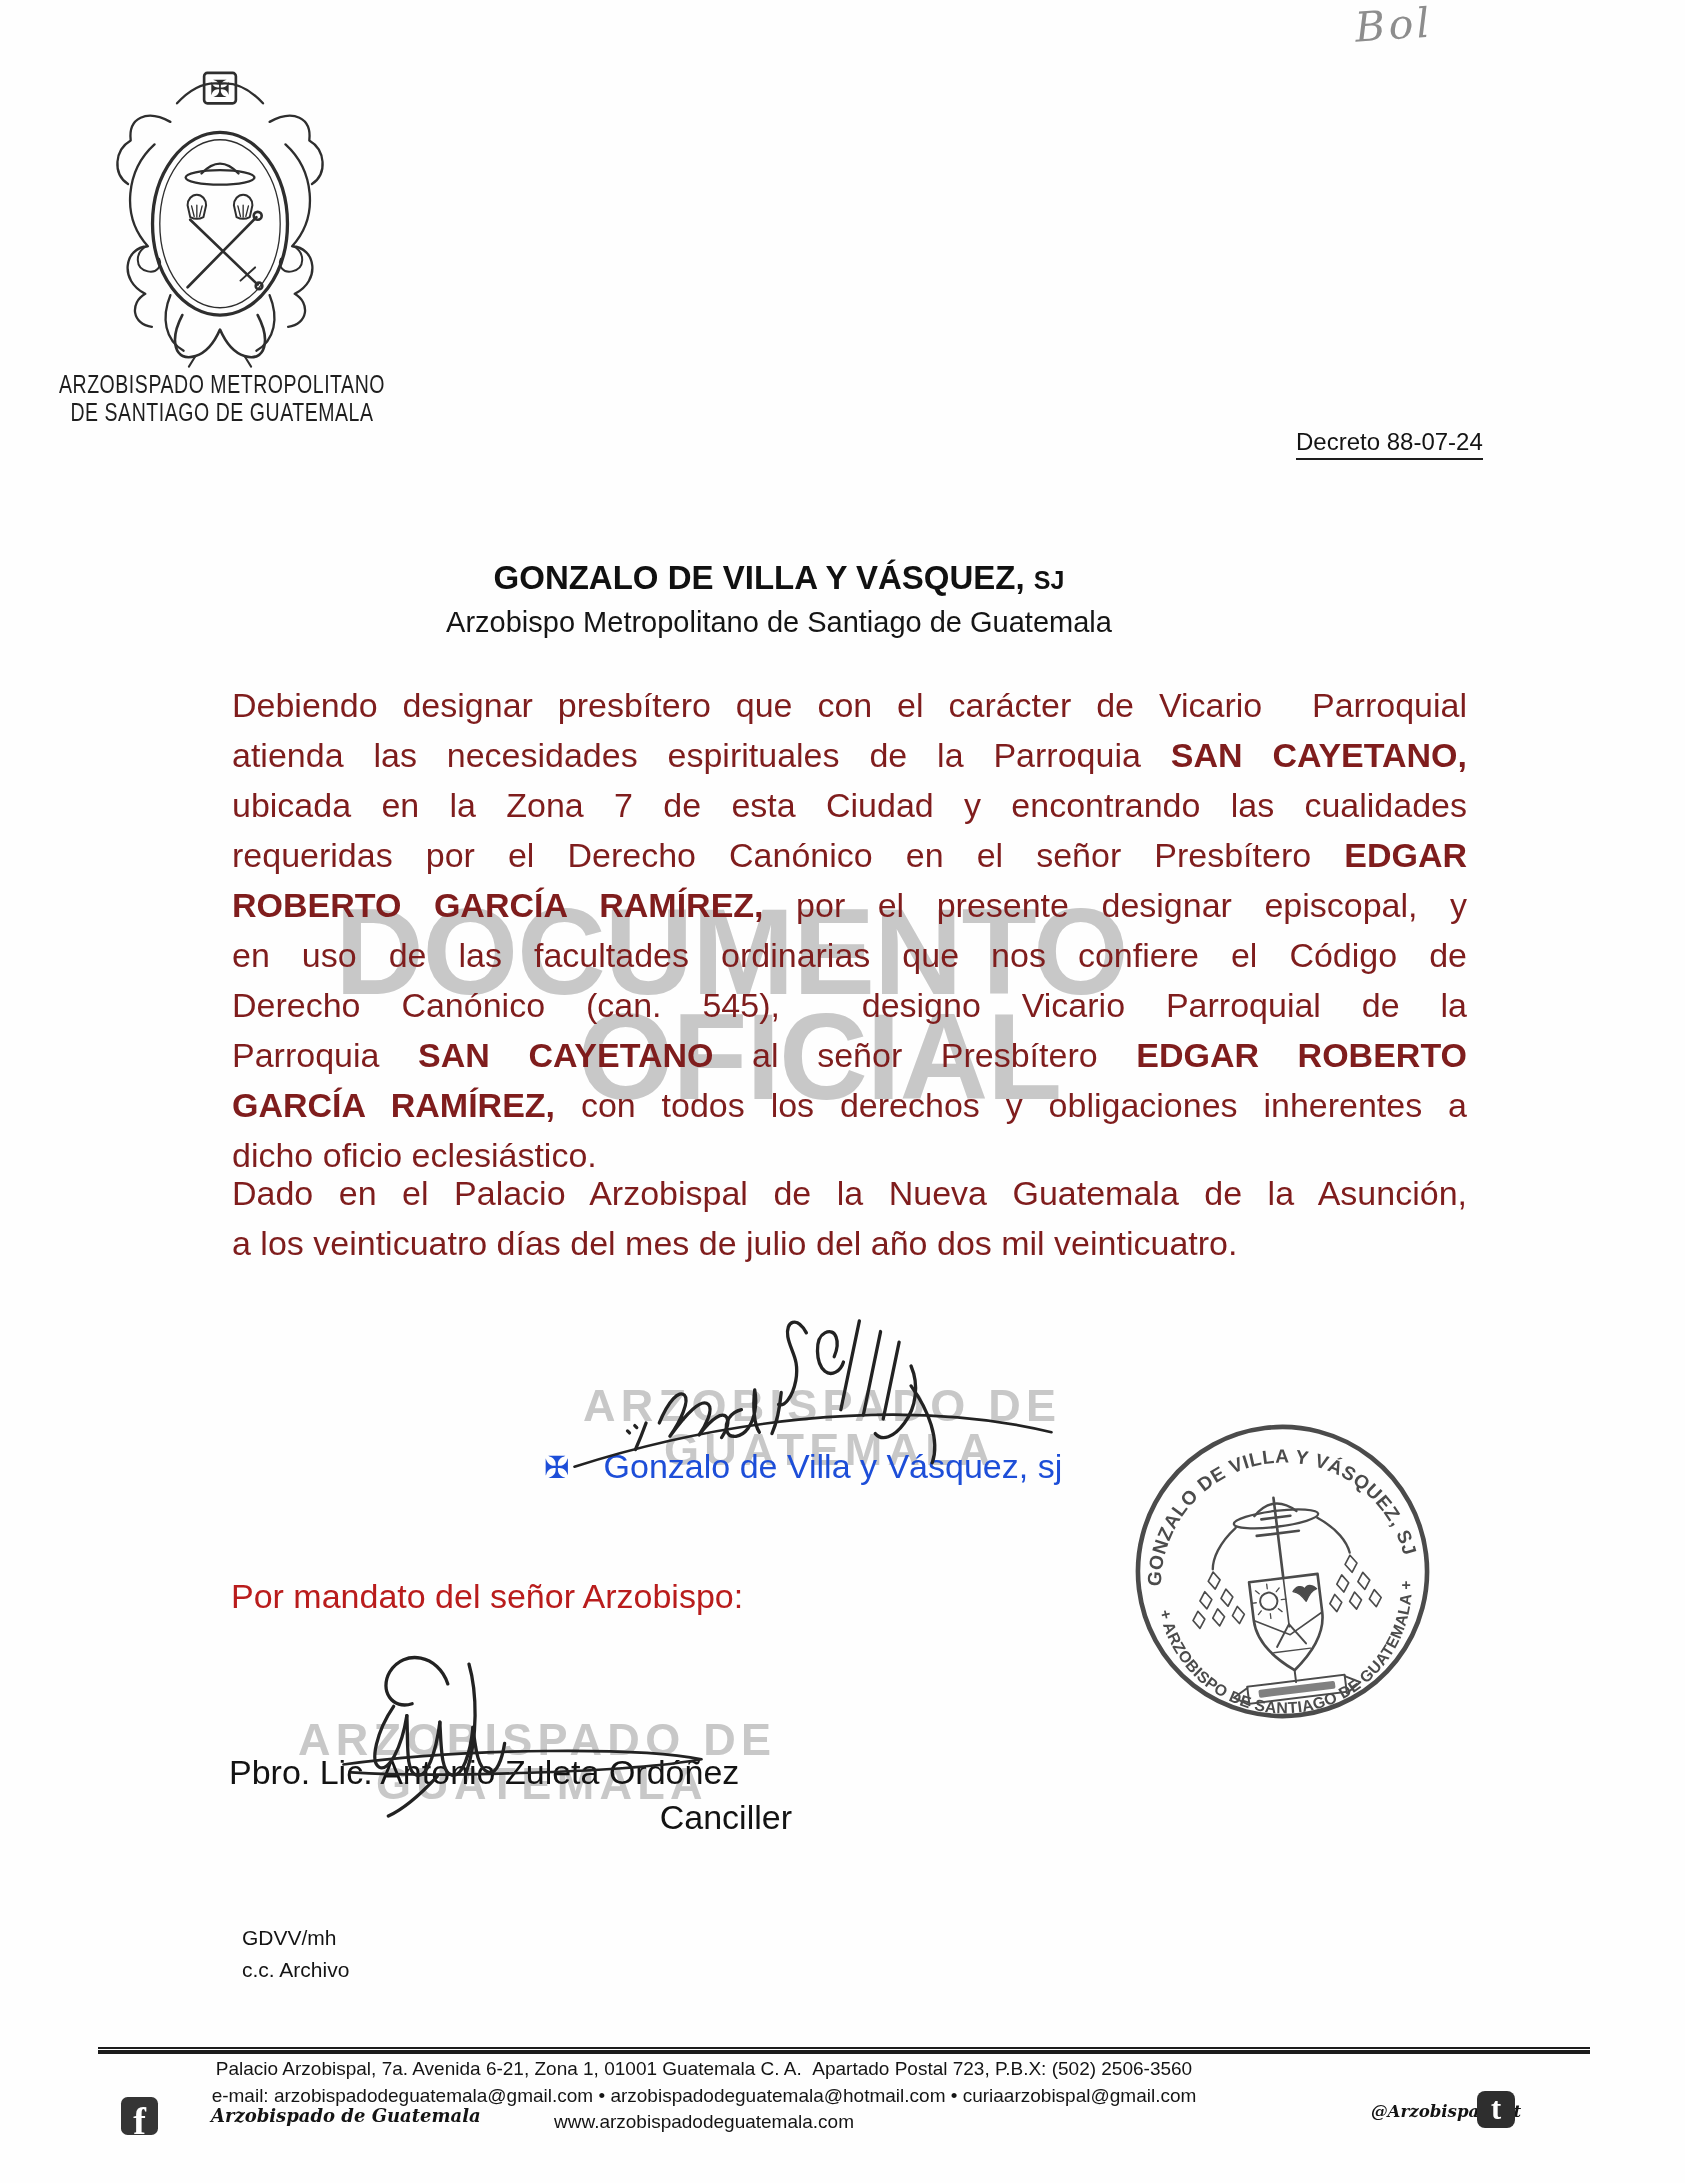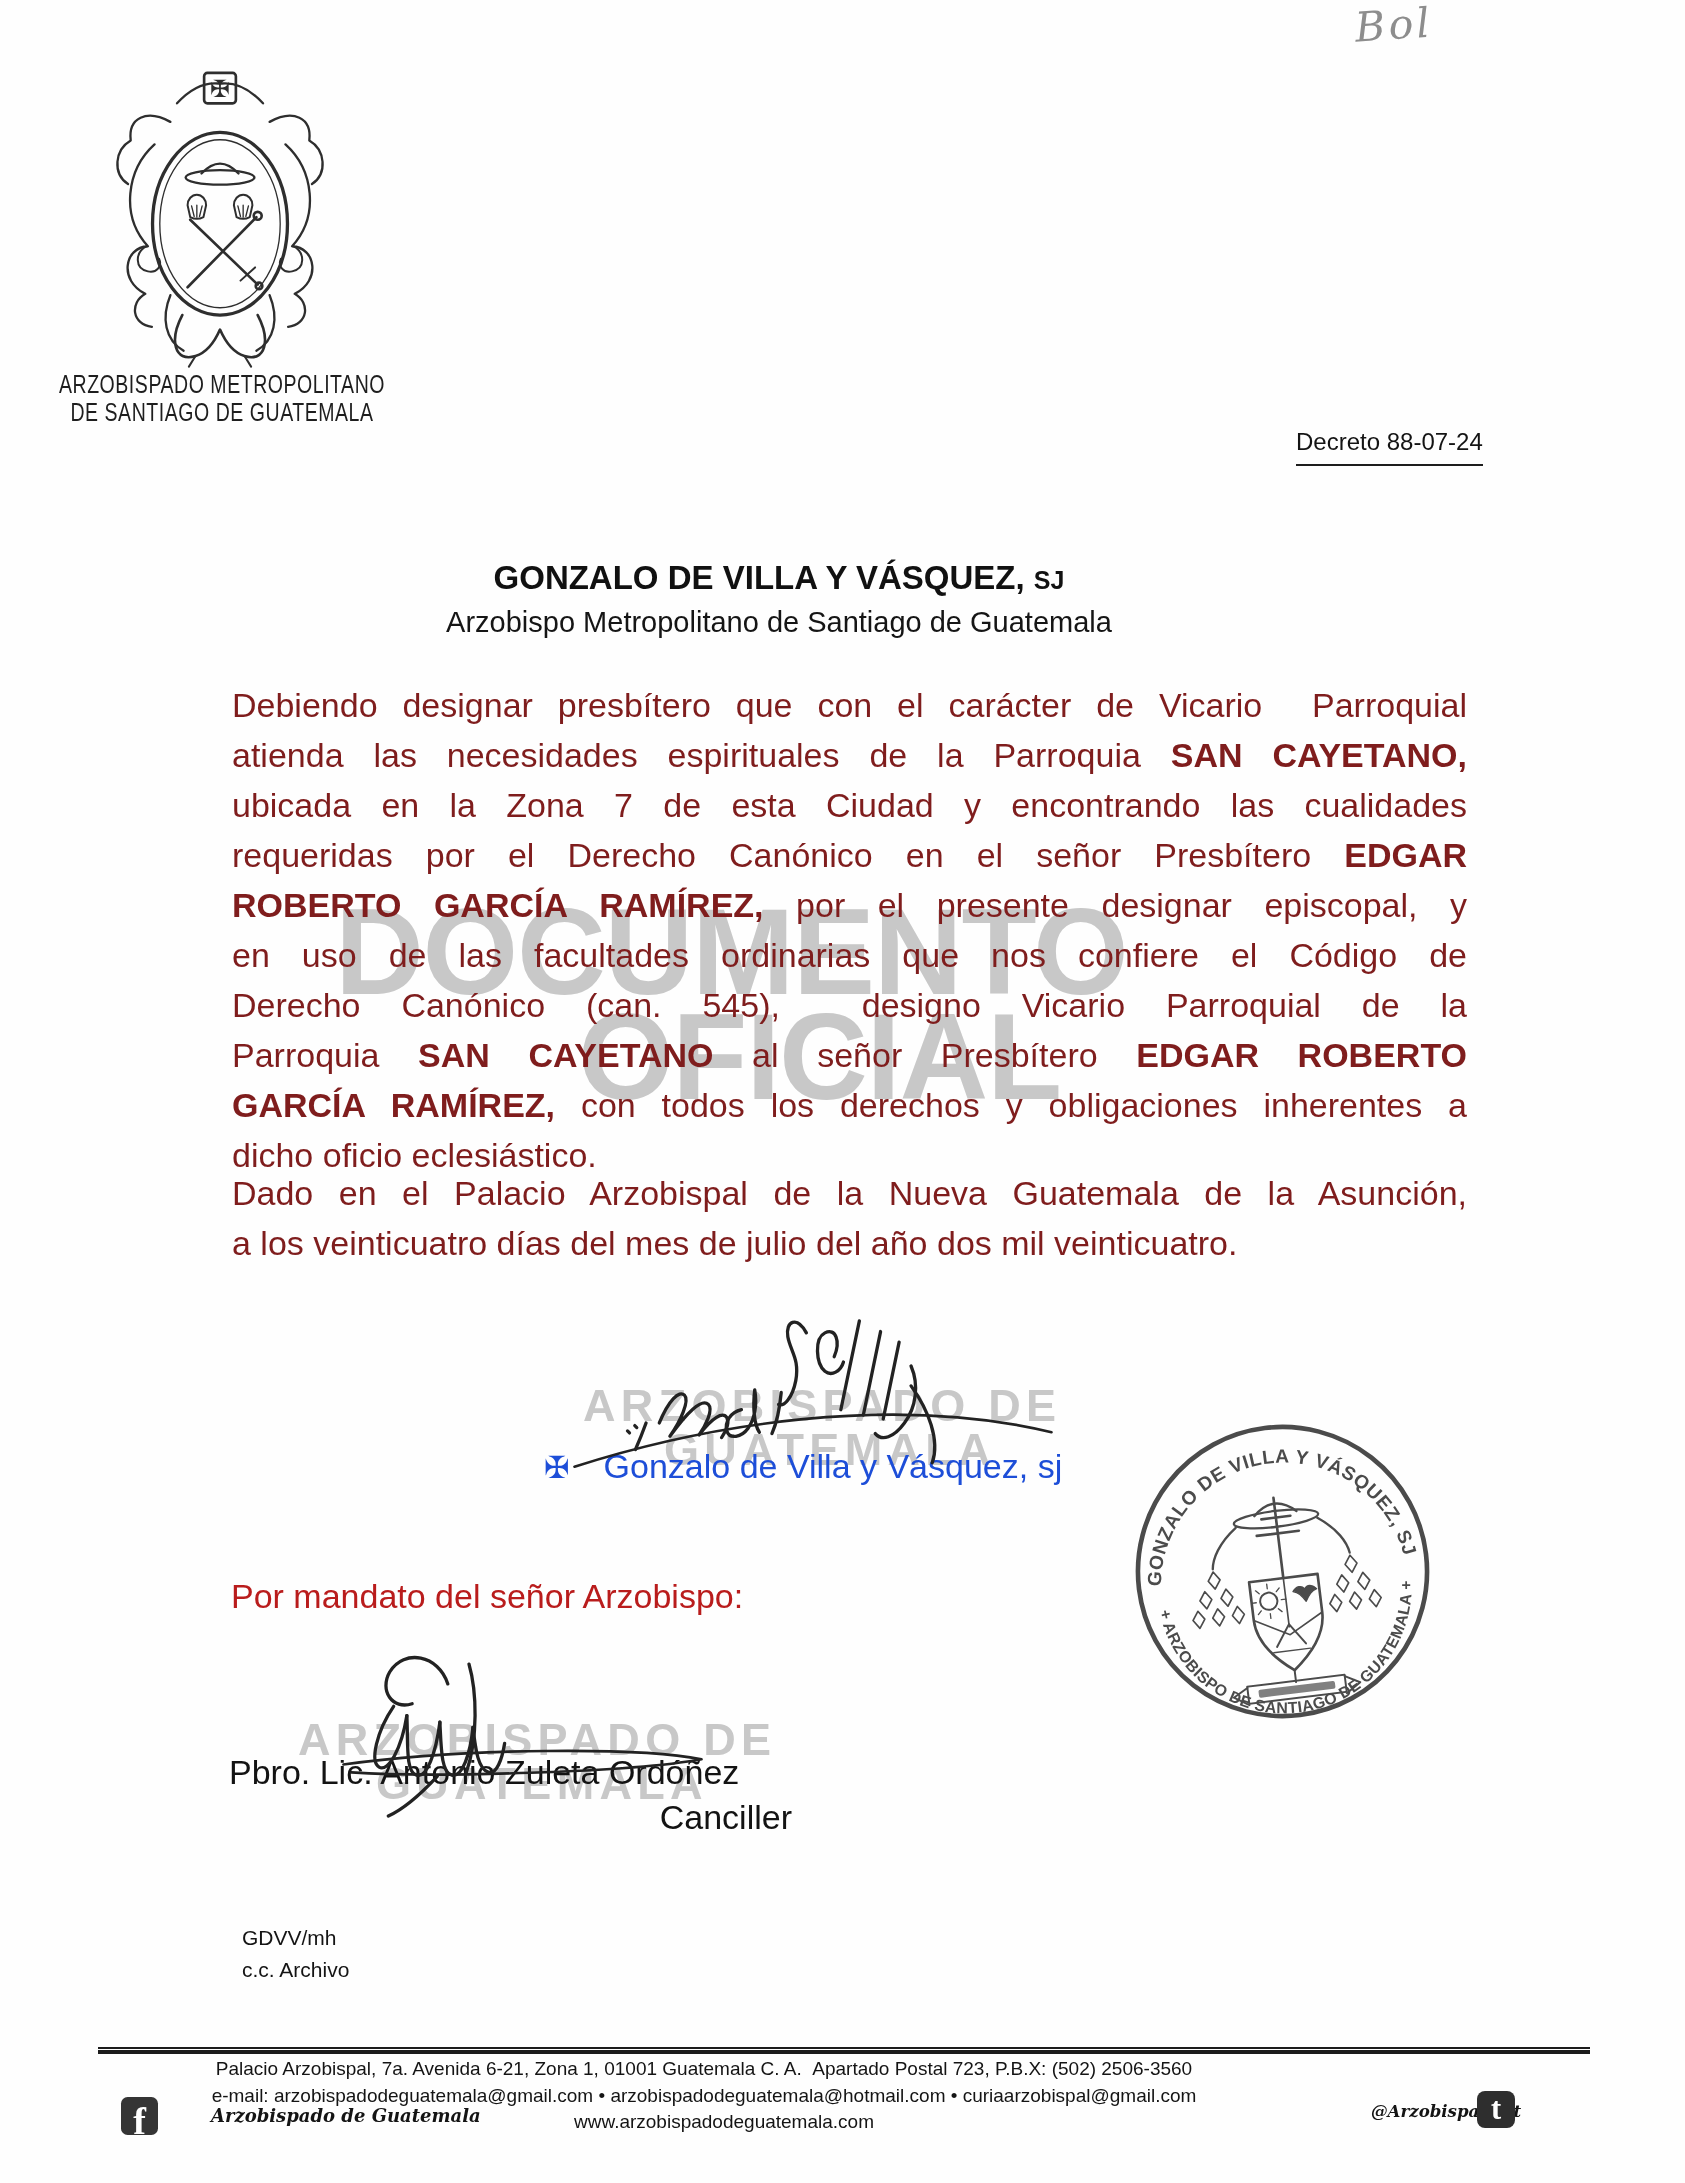--- a/index.html
+++ b/index.html
@@ -11,21 +11,21 @@
   .abs{position:absolute;}
   
   #emblem{left:91px;top:57px;width:258px;height:311px;z-index:2;}
   #letterhead-caption{left:-10px;top:370px;width:464px;text-align:center;
     font-size:25px;line-height:28px;letter-spacing:0.7px;color:#1e1e1e;
     transform:scaleX(0.78);transform-origin:50% 50%;z-index:2;white-space:nowrap;}
   
   #pencil-note{left:1355px;top:1.3px;font-family:"DejaVu Serif",serif;font-style:italic;
     font-size:41px;color:#8d8d8d;transform:rotate(-4deg);letter-spacing:3.3px;z-index:2;}
   #decree-number{left:1296px;top:428px;font-size:24px;color:#141414;
-    border-bottom:2.6px solid #1d1d1d;padding-bottom:8px;z-index:2;}
+    border-bottom:2.6px solid #1d1d1d;padding-bottom:2px;z-index:2;}
   
   #heading{left:229px;top:558px;width:1100px;text-align:center;z-index:2;}
   .doc-title{font-size:33px;font-weight:bold;line-height:40px;letter-spacing:0px;color:#111;}
   .doc-title .suffix{font-size:25px;}
   .doc-subtitle{font-size:29px;line-height:36px;color:#151515;margin-top:4px;}
   
   .wm{position:absolute;color:#c8c8c8;font-weight:bold;white-space:nowrap;z-index:1;line-height:1;}
   #wm-doc1{left:335px;top:890px;font-size:123px;letter-spacing:-1.3px;}
   #wm-doc2{left:578px;top:995px;font-size:123px;letter-spacing:-1.3px;}
   .wm-arz{font-size:45px;letter-spacing:5.3px;}
@@ -53,21 +53,21 @@
   #seal{left:1130px;top:1419px;width:305px;height:305px;transform:rotate(-7deg);opacity:.93;z-index:2;}
   #seal text{font-family:"Liberation Sans",sans-serif;font-weight:bold;}
   
   #refblock{left:242px;top:1922px;font-size:21px;line-height:32px;color:#141414;z-index:2;}
   
   #footer-rule{left:98px;top:2047px;width:1492px;height:7.3px;z-index:2;
     background:linear-gradient(to bottom,#1c1c1c 0 2px,#fefefe 2px 3.3px,#1c1c1c 3.3px 7.3px);}
   .fline{position:absolute;left:0;width:1408px;text-align:center;font-size:19px;line-height:25px;color:#141414;z-index:2;}
   #fline1{top:2056px;}
   #fline2{top:2083px;}
-  #fline3{top:2109px;margin-left:20px;}
+  #fline3{top:2109px;}
   #fb-icon{left:121px;top:2097px;width:37px;height:38px;background:#353535;border-radius:6.6px;z-index:2;
     color:#fff;font-family:"Liberation Serif",serif;font-weight:bold;font-size:38px;text-align:center;line-height:48px;overflow:hidden;}
   #fb-label{left:167px;top:2105px;font-family:"DejaVu Serif",serif;font-style:italic;font-weight:bold;font-size:18px;color:#141414;z-index:2;margin-left:44px;}
   #tw-handle{left:1371px;top:2101px;font-family:"DejaVu Serif",serif;font-style:italic;font-weight:bold;font-size:16.6px;color:#141414;z-index:2;}
   #tw-icon{left:1477px;top:2091px;width:38px;height:37px;background:#2e2e2e;border-radius:8px;z-index:2;
     color:#fff;font-family:"Liberation Serif",serif;font-weight:bold;font-size:30.5px;text-align:center;line-height:37px;}
 </style>
 </head>
 <body>
 

